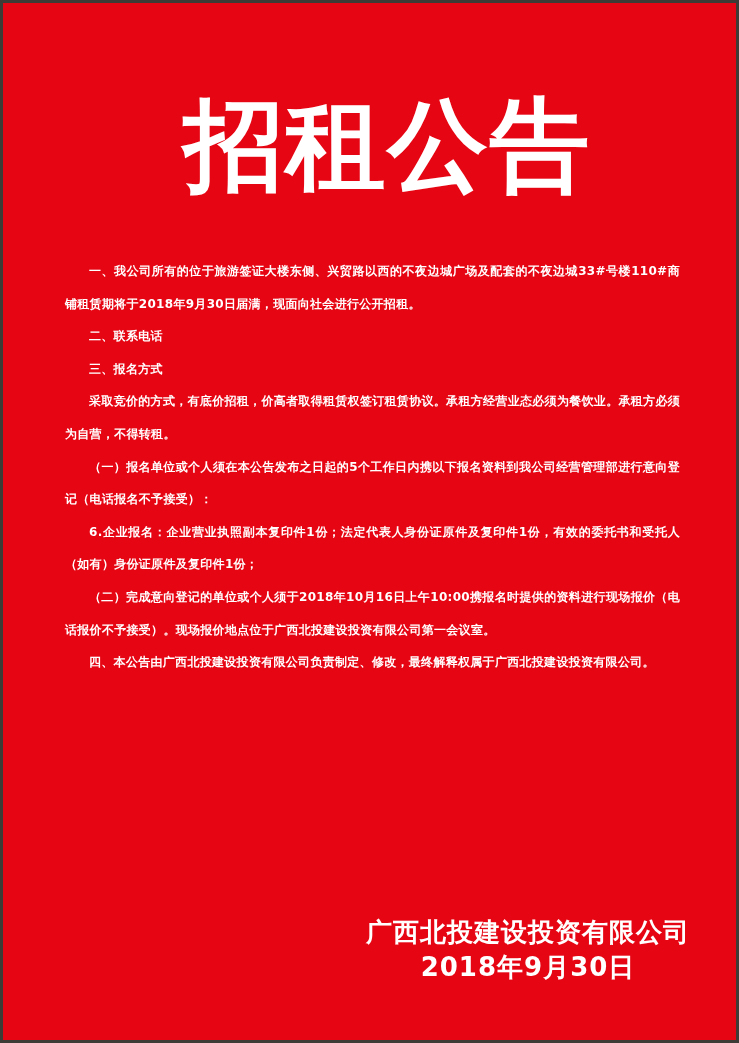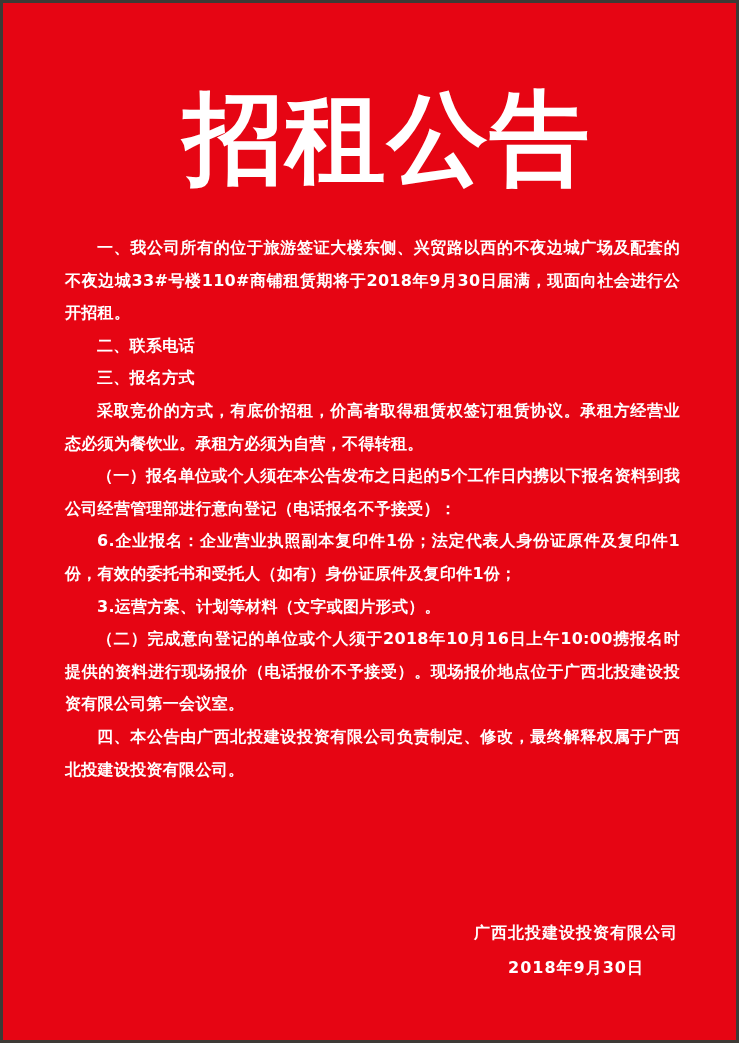--- a/index.html
+++ b/index.html
@@ -17,71 +17,70 @@
     overflow: hidden;
     font-family: "DejaVu Sans", "Liberation Sans", sans-serif;
   }
   .title {
     position: absolute;
     top: 78px;
     left: 0;
     right: 0;
     margin: 0;
     text-align: center;
-    font-family: Liberation Mono, monospace;
+    font-family: Liberation Serif, serif;
     font-weight: bold;
     font-size: 100px;
     line-height: 132px;
     letter-spacing: 2px;
     color: #ffffff;
     padding-left: 36px;
   }
   .body-text {
     position: absolute;
-    top: 229px;
+    top: 252px;
     left: 62px;
     width: 615px;
     color: #ffffff;
     font-weight: bold;
-    font-size: 16px;
+    font-size: 12px;
     line-height: 32.6px;
     text-align: justify;
     letter-spacing: 0.3px;
   }
   .body-text p {
     margin: 0;
     text-indent: 2em;
   }
   .signature {
     position: absolute;
     top: 912px;
-    right: 58px;
+    right: 46px;
     color: #ffffff;
     font-weight: bold;
-    font-size: 16px;
+    font-size: 26px;
     line-height: 35px;
     letter-spacing: 1px;
     text-align: center;
   }
 </style>
 </head>
 <body>
 
 <div class="poster">
 
   <h1 class="title">招租公告</h1>
 
   <div class="body-text">
     <p>一、我公司所有的位于旅游签证大楼东侧、兴贸路以西的不夜边城广场及配套的不夜边城33#号楼110#商铺租赁期将于2018年9月30日届满，现面向社会进行公开招租。</p>
     <p>二、联系电话</p>
     <p>三、报名方式</p>
     <p>采取竞价的方式，有底价招租，价高者取得租赁权签订租赁协议。承租方经营业态必须为餐饮业。承租方必须为自营，不得转租。</p>
     <p>（一）报名单位或个人须在本公告发布之日起的5个工作日内携以下报名资料到我公司经营管理部进行意向登记（电话报名不予接受）：</p>
     <p>6.企业报名：企业营业执照副本复印件1份；法定代表人身份证原件及复印件1份，有效的委托书和受托人（如有）身份证原件及复印件1份；</p>
-    <p>3.运营方案、计划等材料（文字或图片形式）。</p>
     <p>（二）完成意向登记的单位或个人须于2018年10月16日上午10:00携报名时提供的资料进行现场报价（电话报价不予接受）。现场报价地点位于广西北投建设投资有限公司第一会议室。</p>
     <p>四、本公告由广西北投建设投资有限公司负责制定、修改，最终解释权属于广西北投建设投资有限公司。</p>
   </div>
 
   <div class="signature">
     <div>广西北投建设投资有限公司</div>
     <div>2018年9月30日</div>
   </div>
 
 </div>

